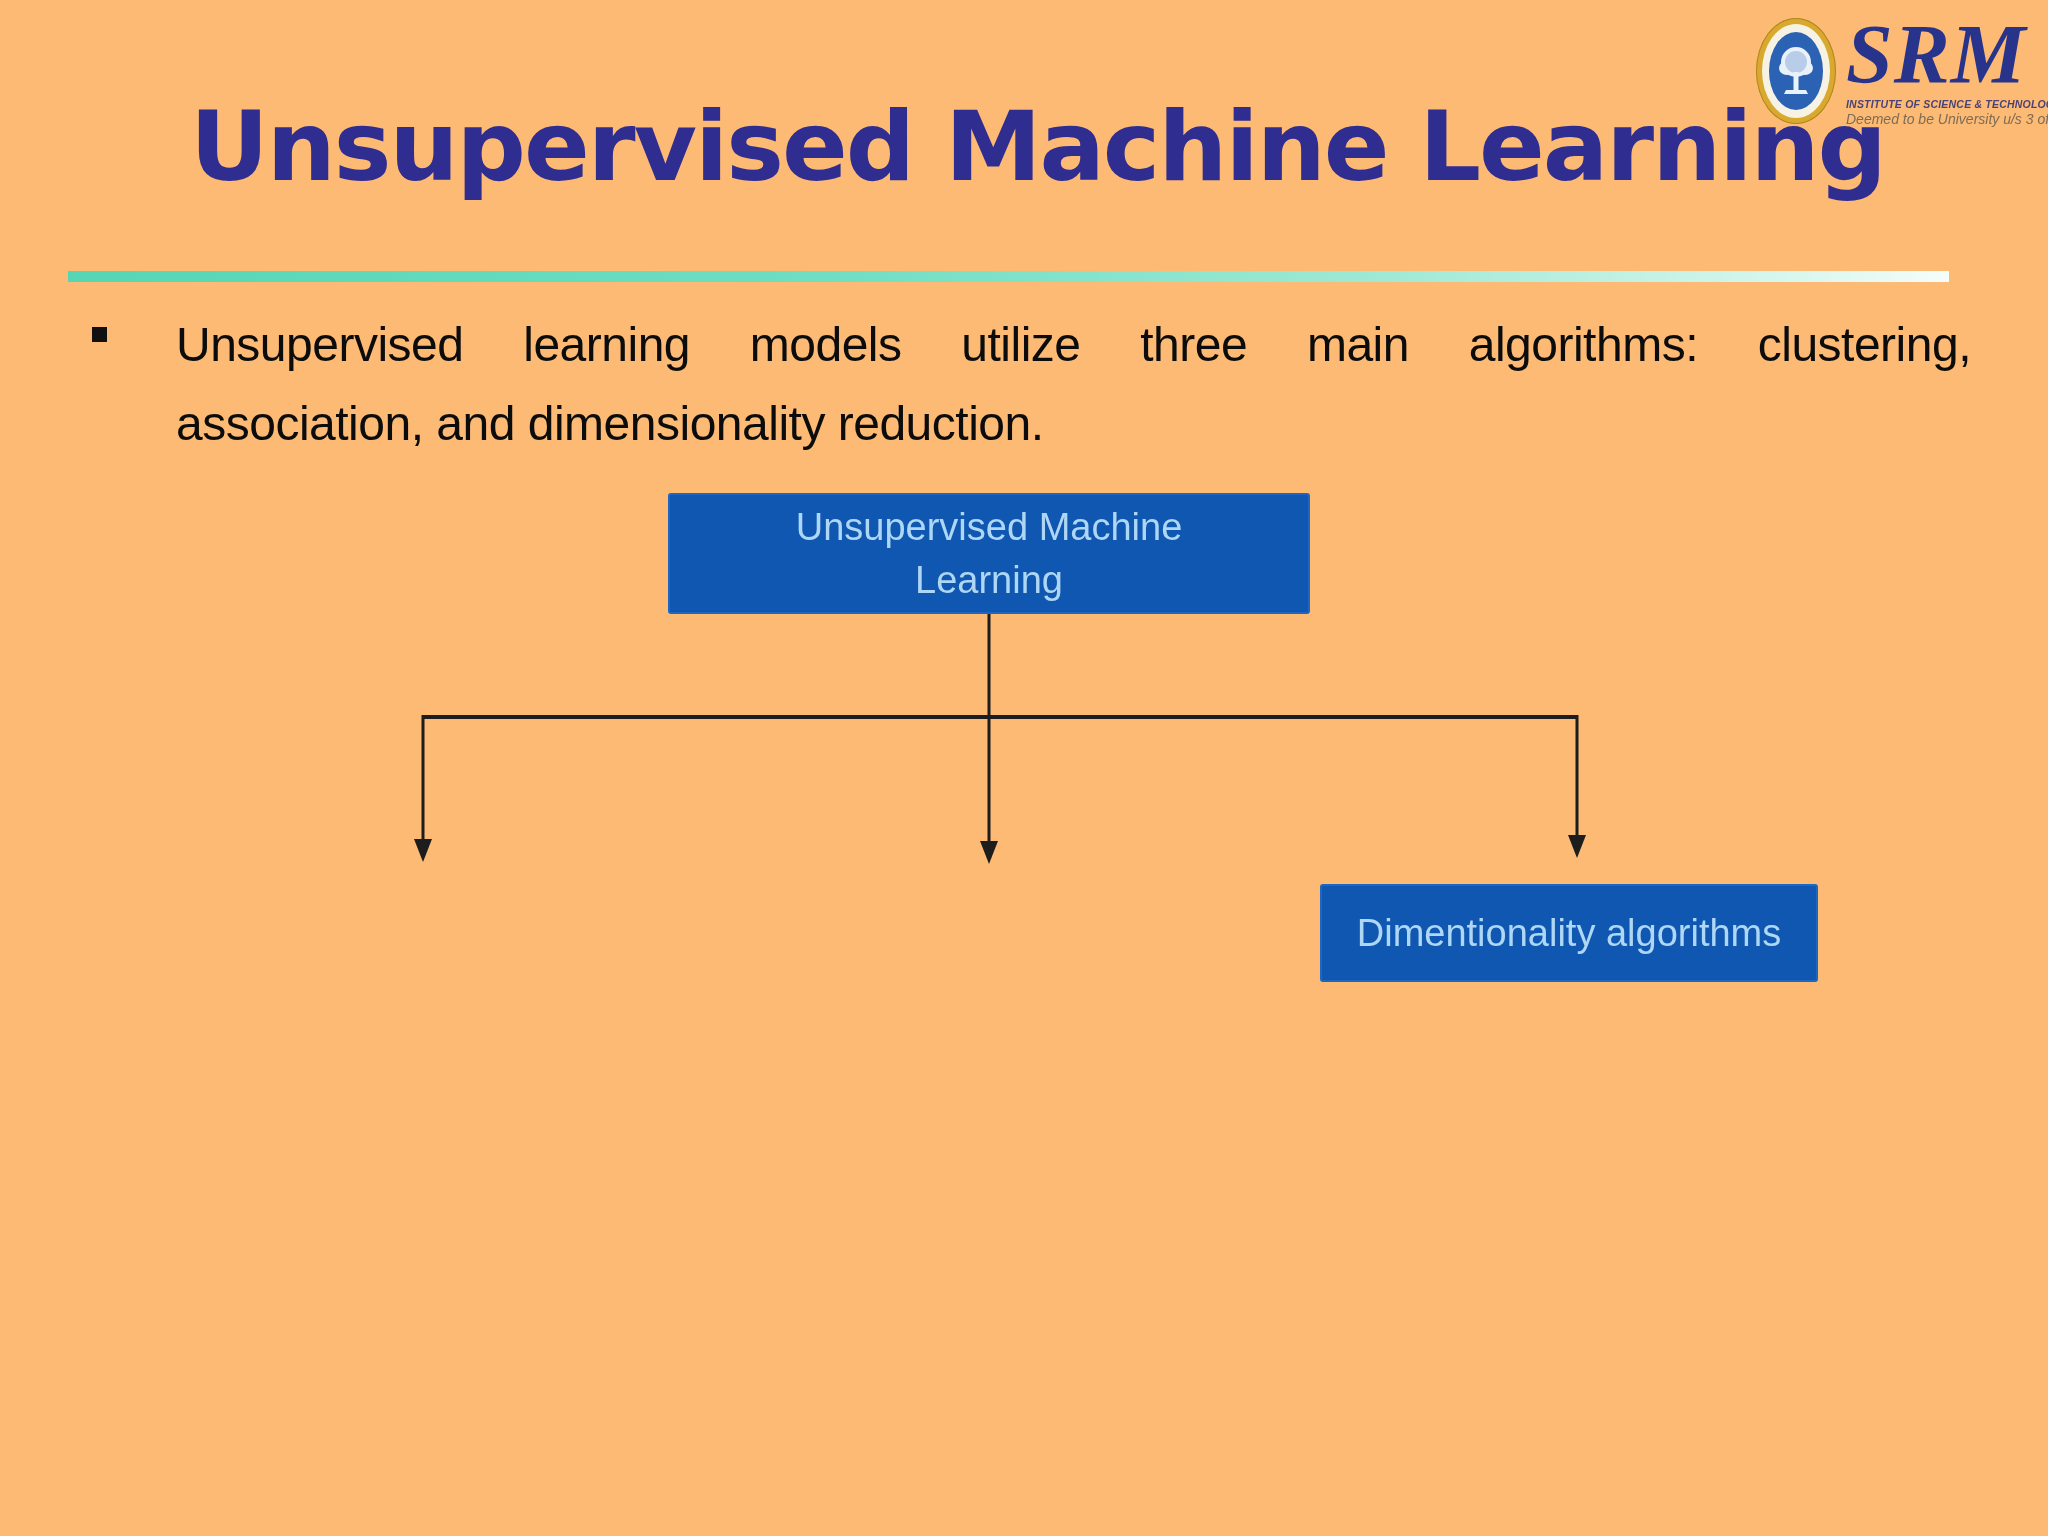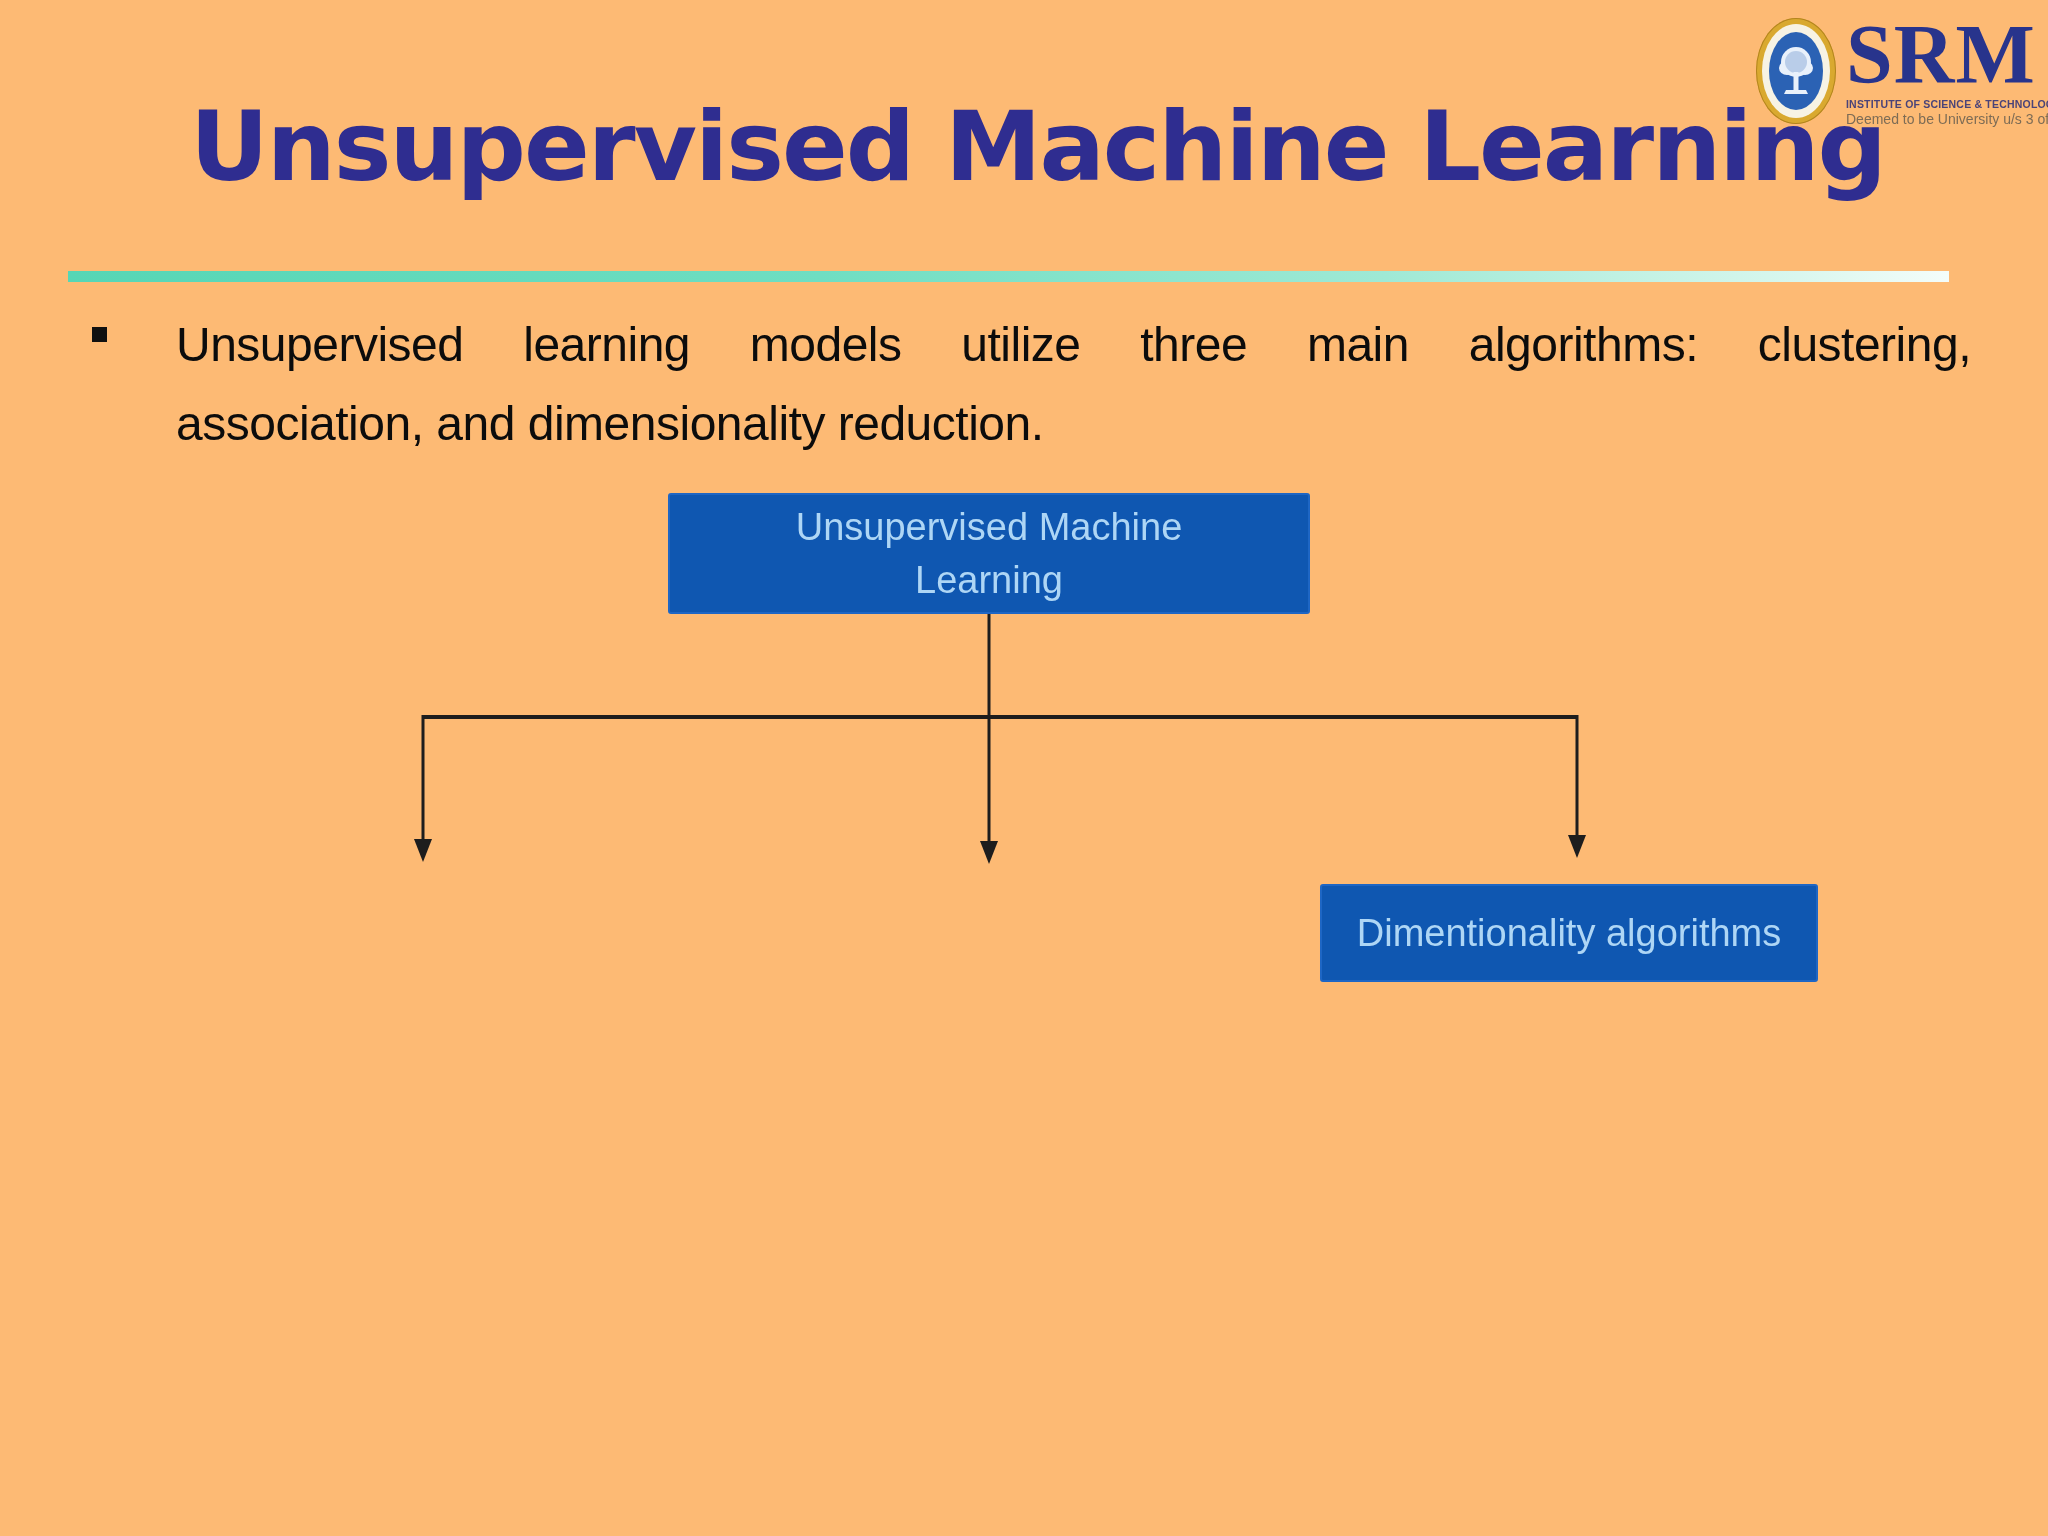--- a/index.html
+++ b/index.html
@@ -14,21 +14,21 @@
     font-family:"DejaVu Sans",sans-serif;font-weight:bold;
     font-size:97px;line-height:1.25;letter-spacing:-2px;
     color:#2f2d90;white-space:nowrap;
   }
   .title-divider{
     position:absolute;left:68px;top:271px;width:1881px;height:11px;
     background:linear-gradient(to right,#56d6b5 0%,#6fdec2 40%,#9fe9d5 70%,#d9f7ee 92%,#f4fdfa 100%);
   }
 
   
-  .logo{position:absolute;left:1752px;top:10px;width:290px;height:130px;}
+  .logo{position:absolute;left:1752px;top:10px;width:290px;height:130px;font-style:italic;}
   .emblem{
     position:absolute;left:4px;top:8px;width:80px;height:106px;
     background:#d9a92f;border-radius:50%;
     box-shadow:0 0 0 1px #b3841f inset;
   }
   .emblem .ring{
     position:absolute;left:6px;top:6px;right:6px;bottom:6px;
     background:#f7f3e4;border-radius:50%;
   }
   .emblem .core{

